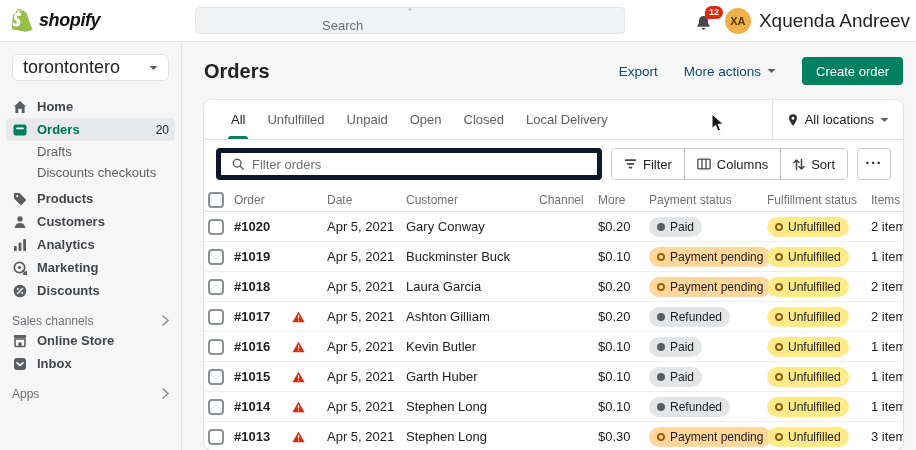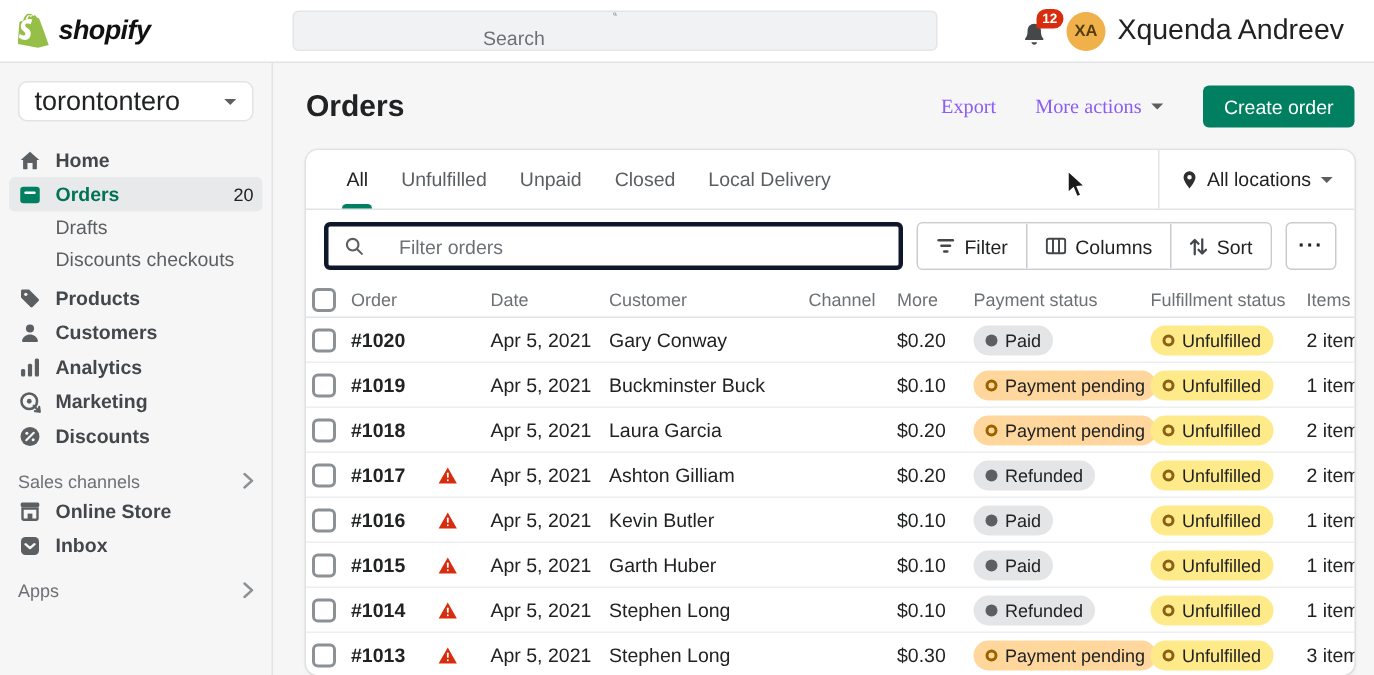--- a/index.html
+++ b/index.html
@@ -14,21 +14,21 @@
   .topbar { height: 42px; background: #fff; border-bottom: 1px solid #e1e3e5;
             display: flex; align-items: center; flex: none; }
   .brand { width: 182px; padding-left: 12px; display: flex; align-items: center; gap: 6px; }
   .brand-text { font-size: 18px; font-weight: 700; font-style: italic; letter-spacing: -0.4px; color: #111; }
   .topsearch { margin-left: 13px; width: 430px; height: 27px; background: #f1f2f3;
                border: 1px solid #e4e5e7; border-radius: 4px; display: flex; align-items: center;
                gap: 7px; padding: 0 9px; flex-direction: column; }
   .topsearch input { flex: 1; border: 0; background: transparent; outline: none;
                      font-size: 13px; color: #202223; font-family: inherit; }
   .topsearch input::placeholder { color: #6d7175; }
-  .top-right { margin-left: auto; display: flex; align-items: center; gap: 10px; padding-right: 20px; }
+  .top-right { margin-left: auto; display: flex; align-items: center; gap: 10px; padding-right: 6px; }
   .bell-wrap { position: relative; width: 22px; height: 22px; display: flex; align-items: flex-end; justify-content: center; }
   .notif-badge { position: absolute; top: -4px; right: -8px; background: #d72c0d; color: #fff;
                  font-size: 9px; font-weight: 700; padding: 1px 4px; border-radius: 7px 7px 7px 1px; line-height: 1.3; }
   .user { display: flex; align-items: center; gap: 8px; }
   .avatar { width: 26px; height: 26px; border-radius: 50%; background: #f0b04a; color: #513d10;
             font-size: 11px; font-weight: 700; display: flex; align-items: center; justify-content: center; }
   .username { font-size: 19px; font-weight: 500; color: #202223; }
 
   
   .content { flex: 1; display: flex; min-height: 0; }
@@ -46,43 +46,43 @@
   .nav-count { margin-left: auto; font-size: 12px; font-weight: 400; color: #202223; }
   .section-label { display: flex; align-items: center; margin: 10px 6px 0; padding: 0 6px; height: 17px;
                    font-size: 12px; color: #6d7175; cursor: pointer; }
   .section-label .chev { margin-left: auto; }
 
   
   .main { flex: 1; min-width: 0; display: flex; flex-direction: column; background: #f6f6f7; }
   .main-header { height: 58px; flex: none; display: flex; align-items: center; padding: 0 13px 0 22px; }
   .page-title { font-size: 20px; font-weight: 700; color: #202223; }
   .header-actions { margin-left: auto; display: flex; align-items: center; gap: 26px; }
-  .plain-btn { border: 0; background: transparent; font-family: Liberation Serif, serif; font-size: 13.5px;
-               font-weight: 500; color: #8b5cf6; display: flex; align-items: center; gap: 6px; cursor: pointer; }
+  .plain-btn { border: 0; background: transparent; font-family: Liberation Sans, sans-serif; font-size: 13.5px;
+               font-weight: 500; color: #0c4a6e; display: flex; align-items: center; gap: 6px; cursor: pointer; }
   .primary-btn { border: 0; background: #008060; color: #fff; font-family: inherit; font-size: 13px;
                  font-weight: 500; height: 28px; padding: 0 14px; border-radius: 4px; cursor: pointer; }
 
   .card { margin: 0 13px 0 22px; background: #fff; border-radius: 8px; flex: 1; min-height: 0;
           box-shadow: 0 0 0 1px rgba(0,0,0,.06), 0 1px 3px rgba(0,0,0,.08);
           display: flex; flex-direction: column; overflow: hidden; }
 
   .tabs-row { height: 40px; flex: none; display: flex; align-items: stretch;
               border-bottom: 1px solid #e1e3e5; padding-left: 16px; }
   .tabs { display: flex; align-items: stretch; }
   .tab { display: flex; align-items: center; padding: 0 11px; font-size: 13px; color: #5c5f62;
          position: relative; cursor: pointer; white-space: nowrap; }
   .tab.active { color: #202223; font-weight: 400; }
   .tab.active::after { content: ""; position: absolute; left: 8px; right: 8px; bottom: 0;
                        height: 3px; background: #008060; border-radius: 3px 3px 0 0; }
   .locations { margin-left: auto; border-left: 1px solid #e1e3e5; display: flex; align-items: center;
                gap: 6px; padding: 0 14px; font-size: 13px; font-weight: 500; color: #202223; cursor: pointer; }
 
   .filter-row { flex: none; display: flex; align-items: center; gap: 9px; padding: 8px 12px; }
-  .filter-input { flex: 1; height: 32px; border: 3px solid #0f172a; border-radius: 4px; background: #fff;
-                  display: flex; align-items: center; gap: 23px; padding: 0 10px; }
+  .filter-input { flex: 1; height: 32px; border: 5px solid #0f172a; border-radius: 4px; background: #fff;
+                  display: flex; align-items: center; gap: 7px; padding: 0 10px; }
   .filter-input input { flex: 1; border: 0; outline: none; background: transparent;
                         font-size: 13px; font-family: inherit; color: #202223; }
   .filter-input input::placeholder { color: #6d7175; }
   .btn-group { display: flex; height: 32px; border: 1px solid #c9cccf; border-radius: 4px;
                overflow: hidden; background: #fff; flex: none; }
   .gbtn { display: flex; align-items: center; gap: 6px; padding: 0 12px; background: #fff; border: 0;
           border-left: 1px solid #c9cccf; font-family: inherit; font-size: 13px; font-weight: 500;
           color: #202223; cursor: pointer; }
   .gbtn:first-child { border-left: 0; }
   .dots-btn { width: 34px; height: 32px; border: 1px solid #c9cccf; border-radius: 4px; background: #fff;
@@ -300,20 +300,21 @@
         </div>
       </div>
 
       <div class="card">
 
         <div class="tabs-row">
           <div class="tabs">
             <div class="tab active">All</div>
             <div class="tab">Unfulfilled</div>
             <div class="tab">Unpaid</div>
+            <div class="tab">Open</div>
             <div class="tab">Closed</div>
             <div class="tab">Local Delivery</div>
           </div>
           <div class="locations">
             <svg width="12" height="14" viewBox="0 0 16 18">
                 <path d="M8 1.2a5.3 5.3 0 0 0-5.3 5.3C2.7 10.3 8 16.5 8 16.5s5.3-6.2 5.3-10A5.3 5.3 0 0 0 8 1.2zm0 7.3a2 2 0 1 1 0-4 2 2 0 0 1 0 4z" fill="#2c2e30"></path>
               </svg>
             <span>All locations</span>
             <svg width="9" height="6" viewBox="0 0 9 6">
                 <path d="M0.5 1 L4.5 5 L8.5 1Z" fill="#5c5f62"></path>

